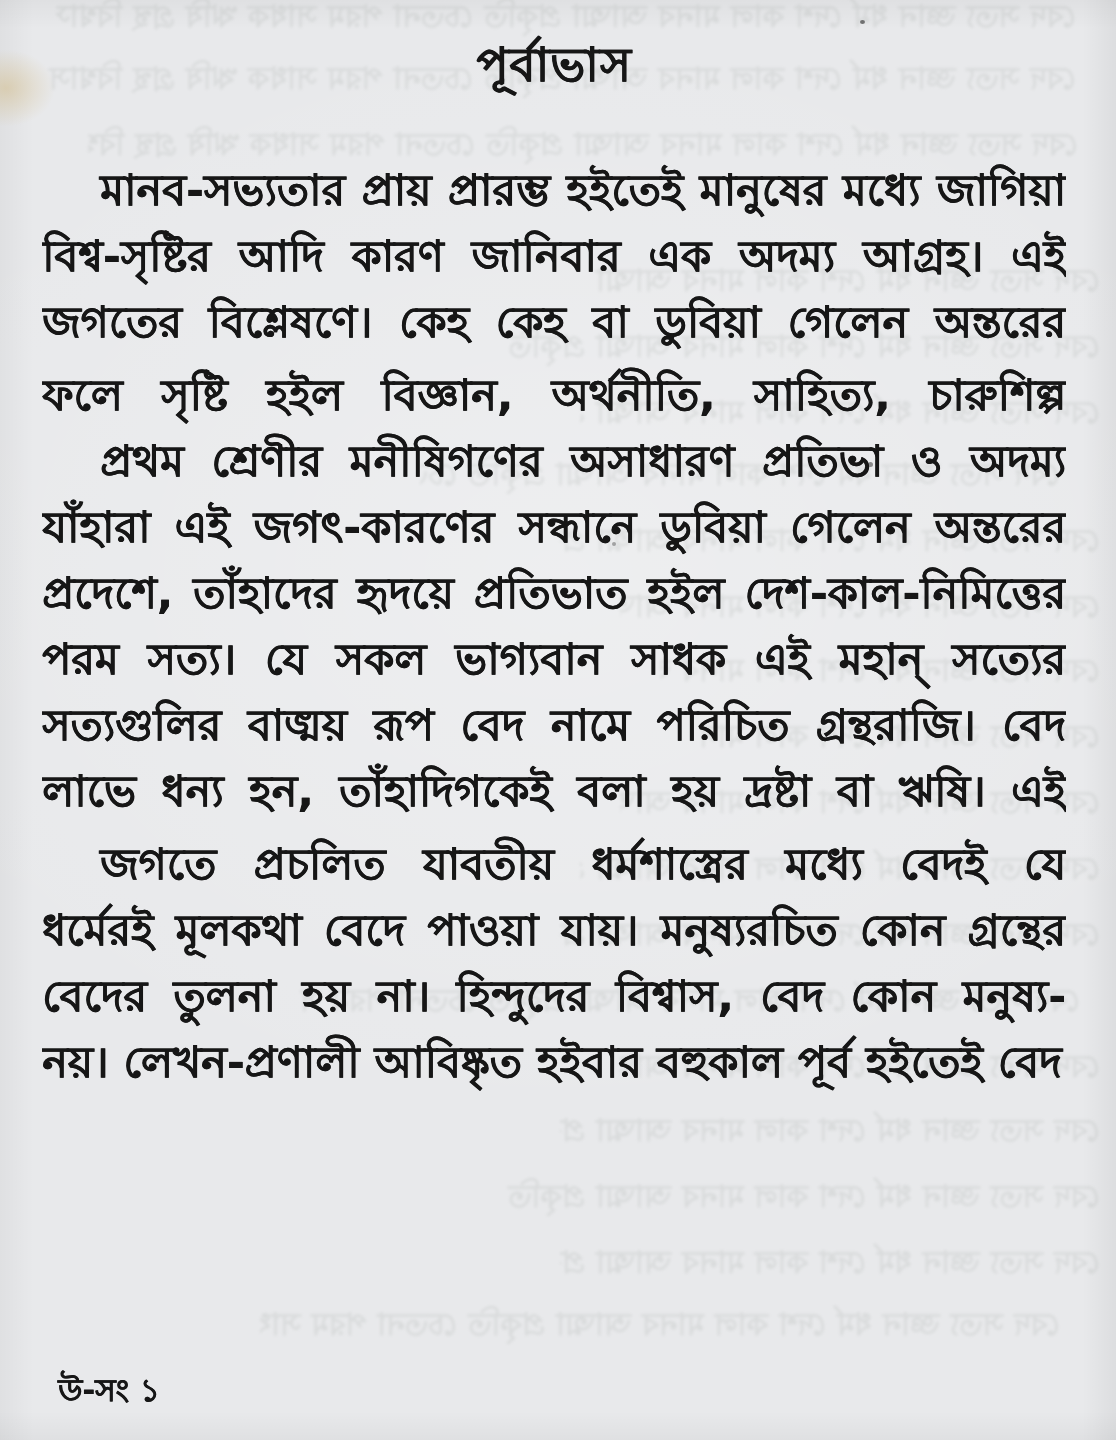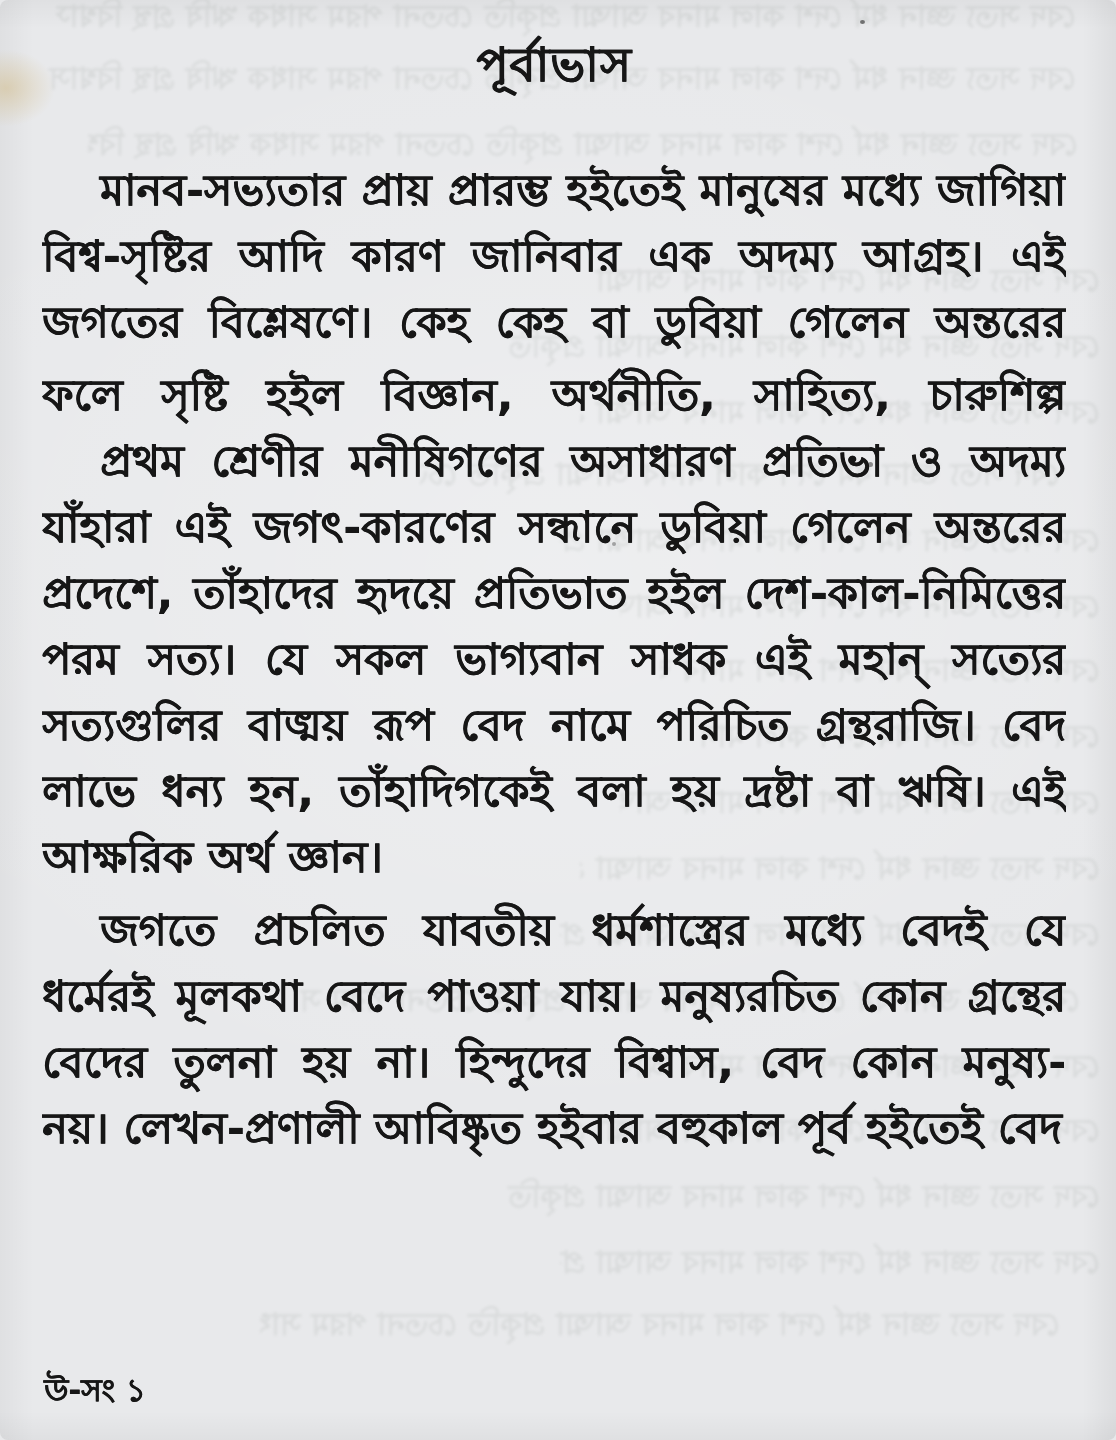--- a/index.html
+++ b/index.html
@@ -17,21 +17,20 @@
   .page{
     position:relative;
     width:1116px;height:1440px;
     padding:36px 50px 0 42px;
     background:
       radial-gradient(70px 55px at 6px 88px, rgba(210,188,138,0.55), rgba(210,188,138,0) 70%),
       radial-gradient(900px 700px at 50% 40%, rgba(255,255,255,0.25), rgba(0,0,0,0) 80%),
       linear-gradient(90deg, rgba(0,0,0,0.04) 0%, rgba(0,0,0,0) 3%, rgba(0,0,0,0) 97%, rgba(0,0,0,0.05) 100%),
       linear-gradient(180deg, rgba(0,0,0,0.04) 0%, rgba(0,0,0,0) 2%, rgba(0,0,0,0) 98%, rgba(0,0,0,0.04) 100%),
       var(--paper);
-    border-radius: 8px;
   }
   
   .ghost-layer{position:absolute;inset:0;pointer-events:none;z-index:1;}
   .ghost-line{
     position:absolute;
     height:44px;
     overflow:hidden;
     white-space:nowrap;
     font-size:31px;
     font-weight:bold;
@@ -59,21 +58,21 @@
     height:66px;
     text-align:justify;
     text-align-last:justify;
     text-shadow:0.4px 0 0 var(--ink);
     overflow:hidden;
   }
   .line.first{padding-left:58px;}
   .line.last{text-align-last:left;}
   .footer{
     position:absolute;
-    left:44px;bottom:22px;
+    left:58px;bottom:22px;
     font-size:31px;
     font-weight:bold;
     text-shadow:0.4px 0 0 var(--ink);
     z-index:2;
   }
   .speck{position:absolute;background:#4a4a4a;border-radius:50%;z-index:2;}
   .speck.s1{left:860px;top:20px;width:5px;height:4px;opacity:.75;}
   .speck.s2{left:868px;top:462px;width:5px;height:5px;opacity:.6;}
   .speck.s3{left:612px;top:542px;width:4px;height:4px;opacity:.45;}
 </style>
@@ -118,21 +117,20 @@
           <div class="line">জগতের বিশ্লেষণে। কেহ কেহ বা ডুবিয়া গেলেন অন্তরের অন্তরতম</div>
         </div>
         <div class="para">
           <div class="line">ফলে সৃষ্টি হইল বিজ্ঞান, অর্থনীতি, সাহিত্য, চারুশিল্প প্রভৃতির। আর</div>
           <div class="line first">প্রথম শ্রেণীর মনীষিগণের অসাধারণ প্রতিভা ও অদম্য অধ্যবসায়ের</div>
           <div class="line">যাঁহারা এই জগৎ-কারণের সন্ধানে ডুবিয়া গেলেন অন্তরের অন্তরতম</div>
           <div class="line">প্রদেশে, তাঁহাদের হৃদয়ে প্রতিভাত হইল দেশ-কাল-নিমিত্তের অতীত</div>
           <div class="line">পরম সত্য। যে সকল ভাগ্যবান সাধক এই মহান্ সত্যের অনুভূতি</div>
           <div class="line">সত্যগুলির বাঙ্ময় রূপ বেদ নামে পরিচিত গ্রন্থরাজি। বেদ শব্দের</div>
           <div class="line">লাভে ধন্য হন, তাঁহাদিগকেই বলা হয় দ্রষ্টা বা ঋষি। এই ঋষি-দৃষ্ট</div>
-          <div class="line last">আক্ষরিক অর্থ জ্ঞান।</div>
         </div>
         <div class="para">
           <div class="line first">জগতে প্রচলিত যাবতীয় ধর্মশাস্ত্রের মধ্যে বেদই যে প্রাচীনতম ইহা</div>
           <div class="line">ধর্মেরই মূলকথা বেদে পাওয়া যায়। মনুষ্যরচিত কোন গ্রন্থের সহিতই</div>
           <div class="line">বেদের তুলনা হয় না। হিন্দুদের বিশ্বাস, বেদ কোন মনুষ্য-রচিত গ্রন্থ</div>
           <div class="line last">নয়। লেখন-প্রণালী আবিষ্কৃত হইবার বহুকাল পূর্ব হইতেই বেদ</div>
         </div>
       </div>
   </div>
 

